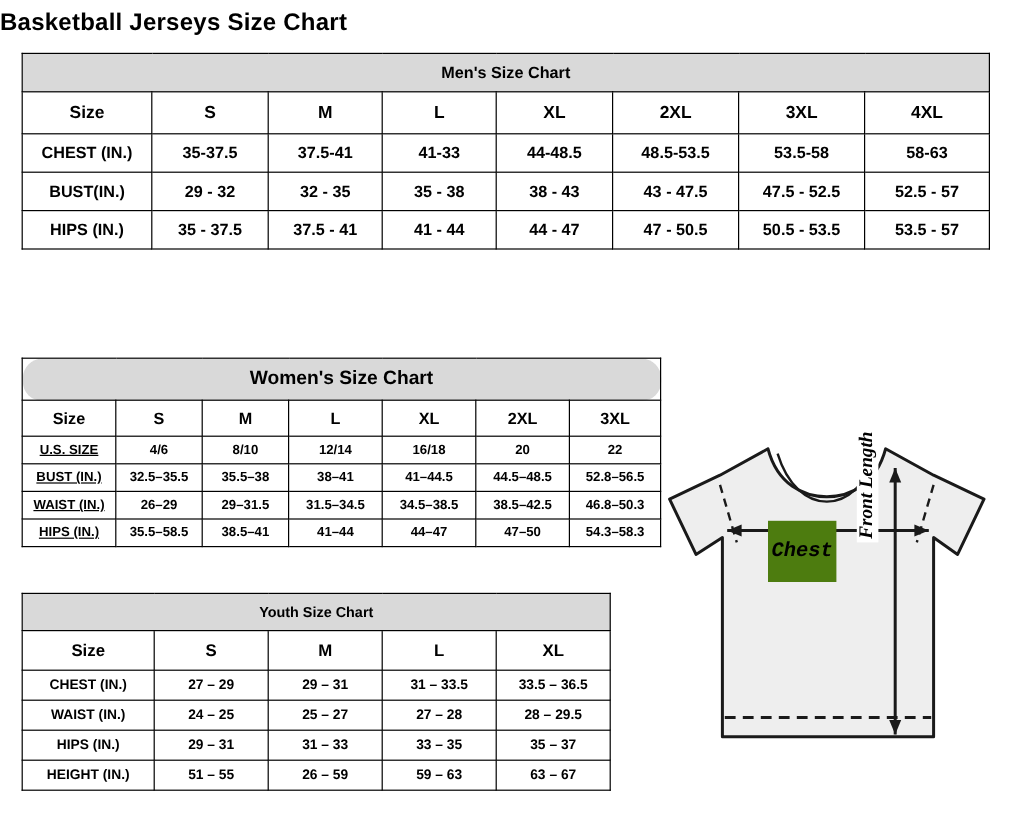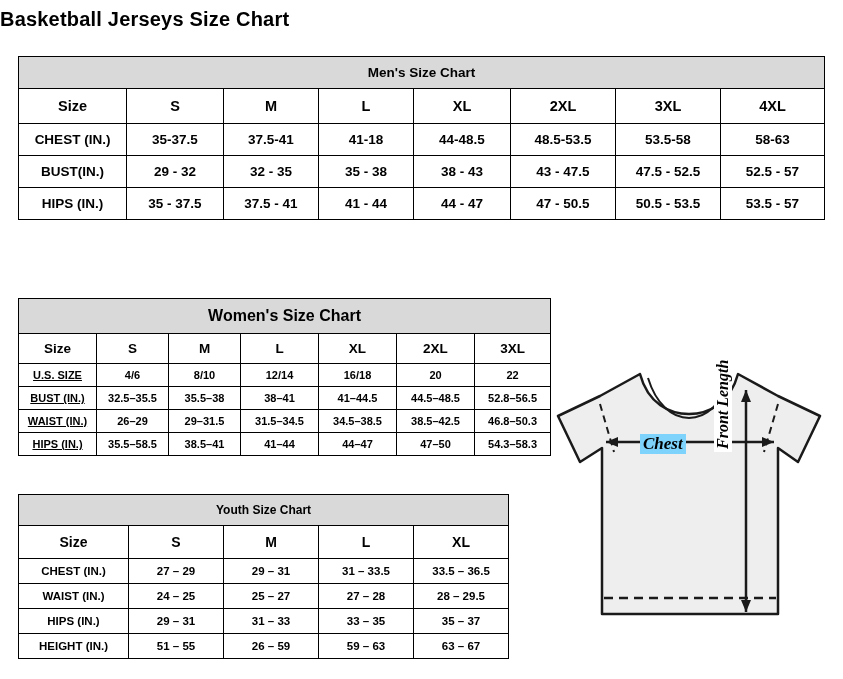--- a/index.html
+++ b/index.html
@@ -37,21 +37,21 @@
     background: #d9d9d9;
     font-size: 16px;
     font-weight: bold;
     padding: 9px 0;
   }
 
   
   .mens {
     position: absolute;
     left: 18px;
-    top: 56px;
+    top: 44px;
     width: 806px;
   }
   .mens td {
     font-size: 13.5px;
     padding: 8px 2px;
   }
   .mens .hdr td {
     font-size: 14.5px;
     padding: 9px 2px;
   }
@@ -67,20 +67,21 @@
     font-size: 16px;
     padding: 8px 0;
   }
   .womens .hdr td {
     font-size: 13.5px;
     padding: 7px 2px;
   }
   .womens td {
     font-size: 11px;
     padding: 5px 2px;
+    border-radius: 16px;
   }
   .womens .rowlabel {
     font-size: 11px;
     text-decoration: underline;
   }
 
   
   .youth {
     position: absolute;
     left: 18px;
@@ -112,23 +113,23 @@
   .shirt-wrap svg {
     display: block;
   }
   .chest-label {
     position: absolute;
     left: 640px;
     top: 434px;
     font-size: 17px;
     font-style: italic;
     font-weight: bold;
-    font-family: Liberation Serif, serif;
-    background: #7dd3fc;
-    padding: 0 3px;
+    font-family: Liberation Mono, monospace;
+    background: #4d7c0f;
+    padding: 16px 3px;
   }
   .front-length-label {
     position: absolute;
     left: 714px;
     top: 452px;
     font-size: 16px;
     font-style: italic;
     font-weight: bold;
     font-family: "Liberation Serif", serif;
     transform: rotate(-90deg);
@@ -165,21 +166,21 @@
       <td>L</td>
       <td>XL</td>
       <td>2XL</td>
       <td>3XL</td>
       <td>4XL</td>
     </tr>
     <tr>
       <td class="rowlabel">CHEST (IN.)</td>
       <td>35-37.5</td>
       <td>37.5-41</td>
-      <td>41-18</td>
+      <td>41-33</td>
       <td>44-48.5</td>
       <td>48.5-53.5</td>
       <td>53.5-58</td>
       <td>58-63</td>
     </tr>
     <tr>
       <td class="rowlabel">BUST(IN.)</td>
       <td>29 - 32</td>
       <td>32 - 35</td>
       <td>35 - 38</td>

